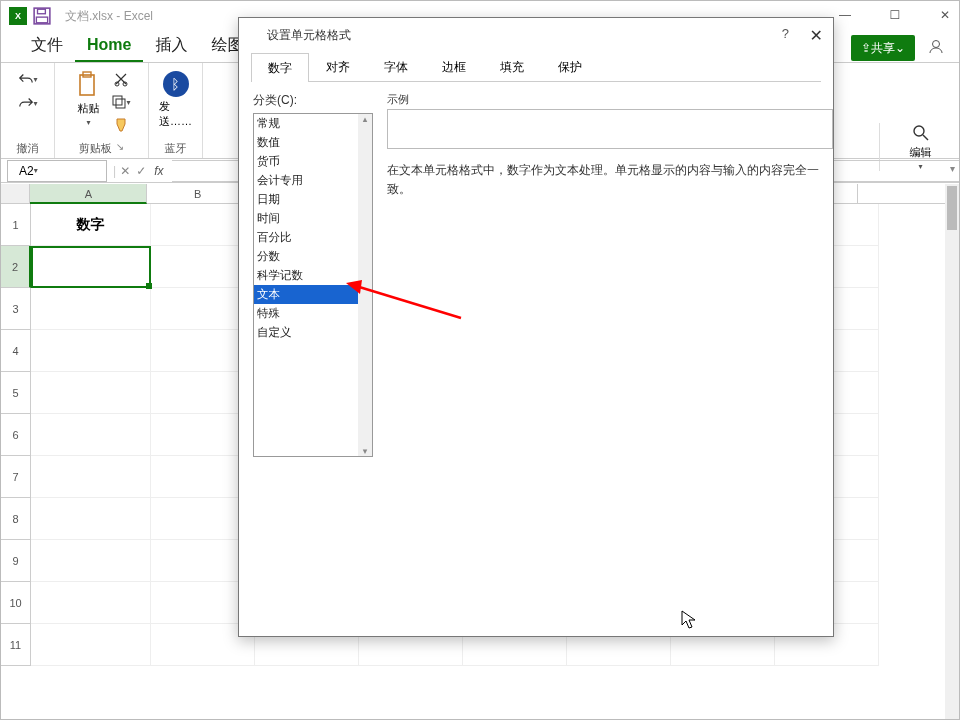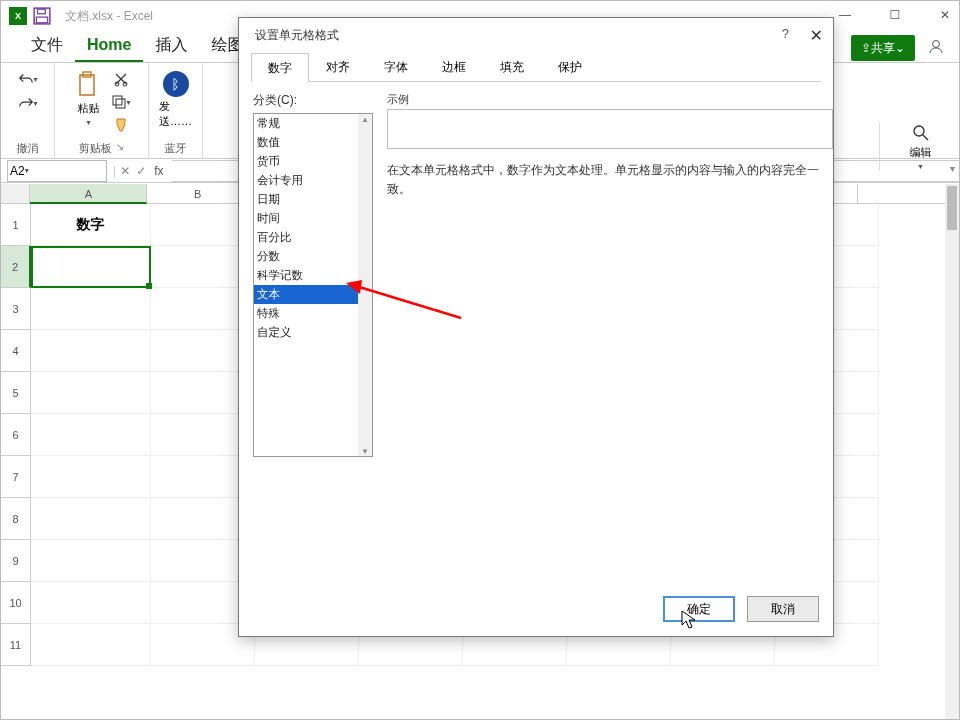--- a/index.html
+++ b/index.html
@@ -32,23 +32,23 @@
 .big-btn .icon { width:28px; height:28px; display:flex; align-items:center; justify-content:center; }
 .small-btn { width:20px; height:20px; display:flex; align-items:center; justify-content:center; }
 .arrow-dn { font-size:8px; color:#555; }
 .share-btn { position:absolute; right:44px; top:34px; background:#0f7b0f; color:#fff; height:26px; padding:0 10px; display:flex; align-items:center; font-size:12px; border-radius:2px; }
 .right-icons { position:absolute; right:14px; top:36px; }
 .search-group { position:absolute; right:10px; top:60px; width:70px; border-left:1px solid #ddd; padding-left:12px; }
 .search-btn { display:flex; flex-direction:column; align-items:center; gap:2px; font-size:11px; }
 
 
 .fbar { height:24px; display:flex; align-items:center; border-bottom:1px solid #ccc; }
-.name-box { width:100px; height:22px; border:1px solid #bbb; margin:0 6px; padding:2px 2px; display:flex; align-items:center; justify-content:flex-start; }
+.name-box { width:100px; height:22px; border:1px solid #bbb; margin:0 6px; padding:2px 11px; display:flex; align-items:center; justify-content:flex-start; }
 .fx-icons { display:flex; gap:6px; color:#888; align-items:center; margin:0 4px; }
-.fx-label { color:#555; font-size:12px; margin-left:2px; }
+.fx-label { font-style:italic; color:#555; font-size:12px; margin-left:2px; }
 .fx-input { flex:1; height:22px; border-top:1px solid #ccc; border-bottom:1px solid #ccc; margin-left:4px; position:relative; }
 .fx-drop { position:absolute; right:4px; top:2px; color:#888; font-size:10px; }
 
 
 .grid-area { position:absolute; left:0; top:183px; right:0; bottom:0; overflow:hidden; }
 .col-headers { display:flex; height:20px; }
 .corner { width:30px; border-right:1px solid #ccc; border-bottom:1px solid #ccc; background:#f0f0f0; }
 .ch { width:104px; text-align:center; border-right:1px solid #ccc; border-bottom:1px solid #ccc; font-size:11px; color:#555; line-height:20px; }
 .ch.sel { background:#d6e8d6; border-bottom:2px solid #0f7b0f; }
 .rows { display:flex; flex-direction:column; }
@@ -57,21 +57,21 @@
 .rh.sel { background:#d6e8d6; border-right:2px solid #0f7b0f; }
 .cell { width:104px; border-right:1px solid #eee; border-bottom:1px solid #eee; display:flex; align-items:center; justify-content:center; font-size:14px; }
 .cell.title { font-weight:bold; }
 .cell.active { border:2px solid #0f7b0f; width:120px; position:relative; }
 .cell.active::after { content:''; position:absolute; right:-3px; bottom:-3px; width:6px; height:6px; background:#0f7b0f; }
 .vscroll-main { position:absolute; right:0; top:183px; width:14px; bottom:0; background:#f0f0f0; }
 .vthumb-main { width:10px; margin:2px; height:44px; background:#bbb; }
 
 
 .dialog { position:absolute; left:237px; top:16px; width:596px; height:620px; background:#fff; border:1px solid #777; box-shadow:0 4px 14px rgba(0,0,0,0.25); z-index:10; }
-.dlg-title { height:34px; display:flex; align-items:center; padding:0 16px; font-size:12px; color:#333; position:relative; }
+.dlg-title { height:34px; display:flex; align-items:center; padding:0 28px; font-size:12px; color:#333; position:relative; }
 .dlg-help { position:absolute; right:44px; top:8px; color:#555; font-size:13px; }
 .dlg-close { position:absolute; right:10px; top:8px; font-size:16px; color:#333; }
 .dlg-tabs { display:flex; height:30px; border-bottom:1px solid #ccc; margin:0 12px; }
 .dtab { padding:6px 16px; font-size:12px; border:1px solid transparent; border-bottom:none; }
 .dtab.active { border-color:#ccc; background:#fff; position:relative; top:1px; }
 .dlg-body { padding:10px 14px; position:relative; height:496px; }
 .cat-label { font-size:12px; color:#333; margin-bottom:4px; }
 .cat-list { width:120px; height:344px; border:1px solid #999; overflow:hidden; }
 .cat-item { padding:2px 3px; font-size:11.5px; color:#222; }
 .cat-item.selected { background:#1864d0; color:#fff; }
@@ -393,24 +393,20 @@
         <div class="cat-item selected">文本</div>
         <div class="cat-item">特殊</div>
         <div class="cat-item">自定义</div>
       </div>
       <div class="sample">
         <div class="sample-label">示例</div>
         <div class="sample-box"></div>
         <div class="desc">在文本单元格格式中，数字作为文本处理。单元格显示的内容与输入的内容完全一致。</div>
       </div>
     </div>
-    <div class="dlg-buttons">
-      <div class="btn primary">确定</div>
-      <div class="btn">取消</div>
-    </div>
   </div>
 
   <div class="arrow-annot">
     <svg width="130" height="50">
         <line x1="115" y1="38" x2="10" y2="6" stroke="#ff0000" stroke-width="2.4"></line>
         <polygon points="0,3 16,0 14,14" fill="#ff0000"></polygon>
       </svg>
   </div>
 
   <div class="cursor">

